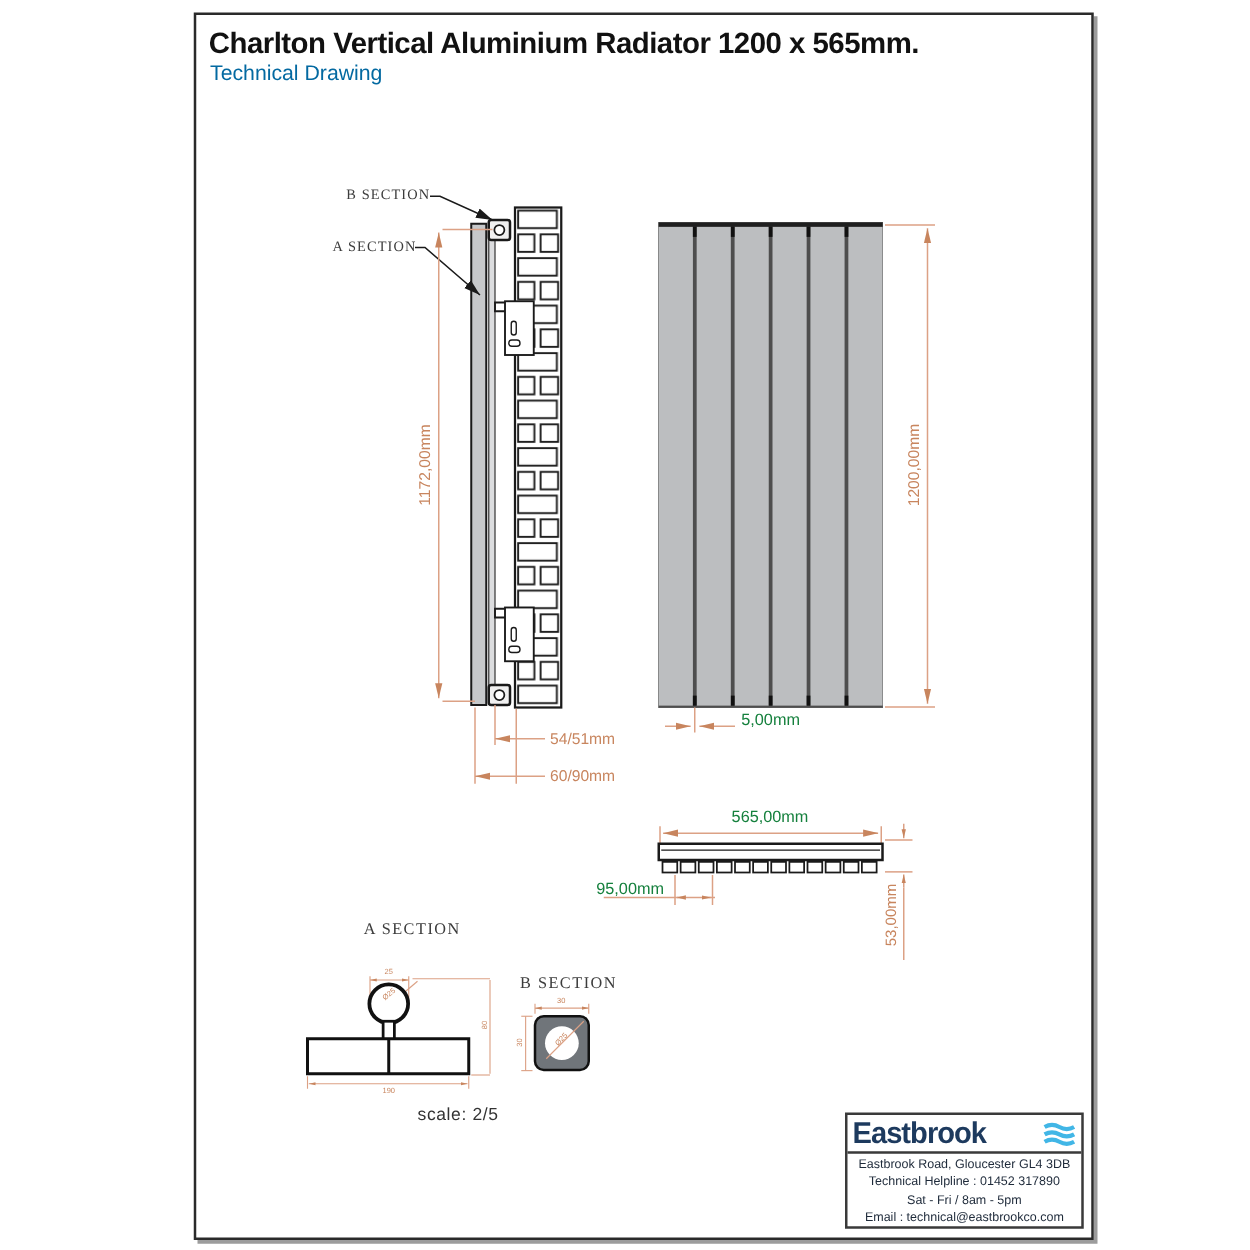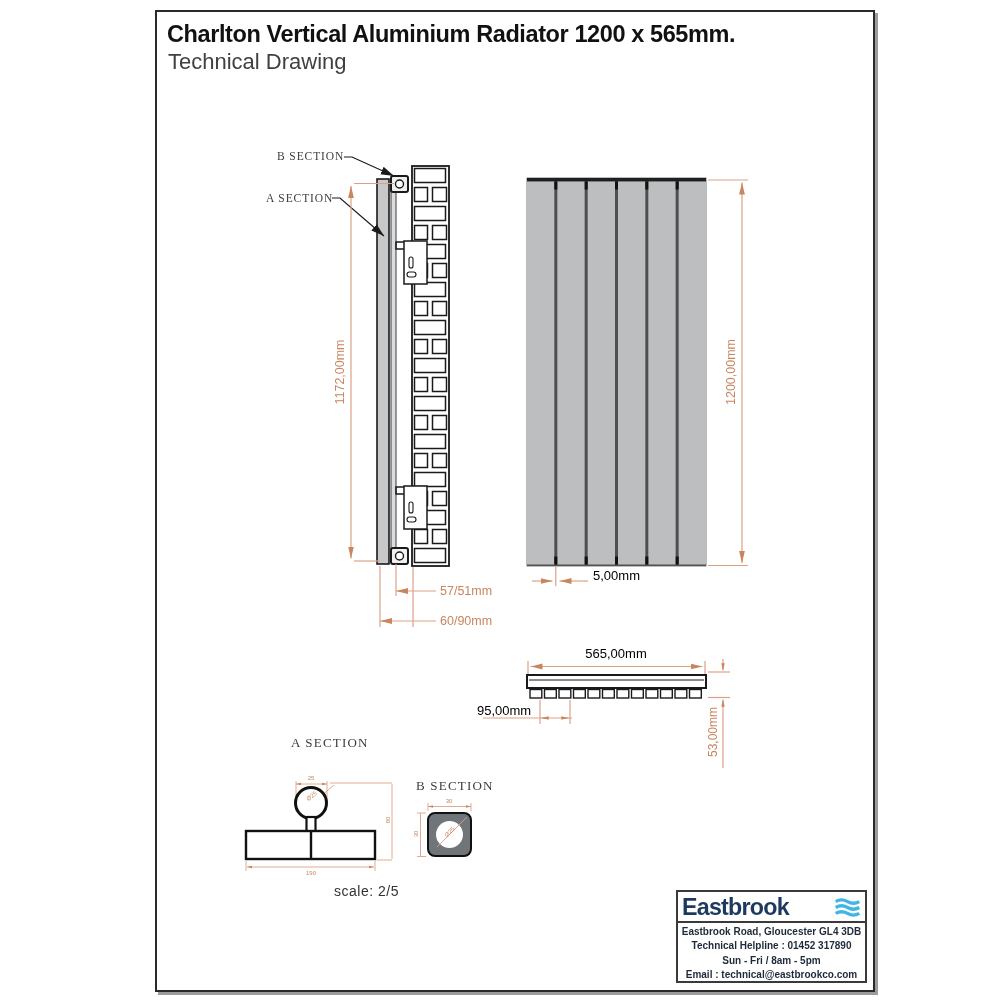--- a/index.html
+++ b/index.html
@@ -3,36 +3,36 @@
 <meta charset="utf-8">
 <style>
   html,body{margin:0;padding:0;background:#fff;}
   .stage{position:relative;width:1000px;height:1000px;background:#fff;overflow:hidden;
          font-family:"Liberation Sans",sans-serif;}
   .frame{position:absolute;left:155px;top:10px;width:716px;height:978px;
          border:2px solid #2a2a2a;box-shadow:3px 3px 0 #9c9c9c;background:#fff;}
   .art{position:absolute;left:0;top:0;width:1000px;height:1000px;}
   .t{position:absolute;white-space:nowrap;color:#1c1c1c;}
   .title{left:167px;top:21px;font-size:23.5px;font-weight:bold;letter-spacing:-0.4px;color:#111;}
-  .subtitle{left:168px;top:49px;font-size:22px;color:#404040;}
+  .subtitle{left:168px;top:49px;font-size:17px;color:#0369a1;}
   .seclab{font-size:11.5px;letter-spacing:0.9px;color:#3c3c3c;font-family:Liberation Serif, serif;}
   .dim{font-size:12.5px;color:#c8855e;}
-  .dim13{font-size:13px;color:#000000;}
+  .dim13{font-size:13px;color:#15803d;}
   .rot{transform:translate(-50%,-50%) rotate(-90deg);transform-origin:center;}
   .ctr{transform:translate(-50%,-50%);}
   .tdim{position:absolute;font-size:6px;color:#c8855e;white-space:nowrap;}
   .scale{font-size:14px;color:#333;letter-spacing:0.5px;}
   .footer{position:absolute;left:676px;top:890px;width:191px;height:93px;
           border:2px solid #3a3a3a;background:#fff;box-sizing:border-box;}
   .logo-row{display:flex;align-items:center;justify-content:space-between;
             height:28px;padding:1px 4px 0 4px;border-bottom:2px solid #3a3a3a;text-align:right;}
   .brand{font-size:24px;font-weight:bold;color:#1d3a5e;letter-spacing:-0.8px;
          transform:scaleX(0.97);transform-origin:left center;}
   .addr{padding-top:2px;}
-  .addr div{text-align:center;font-size:10px;font-weight:700;color:#1e2a3a;line-height:14.4px;}
+  .addr div{text-align:center;font-size:10px;font-weight:400;color:#1e2a3a;line-height:14.4px;}
 </style>
 </head>
 <body>
 
 <div class="stage">
 
   <div class="frame"></div>
 
   <svg class="art" viewBox="0 0 1000 1000" xmlns="http://www.w3.org/2000/svg">
     <defs>
@@ -204,21 +204,21 @@
     </g>
   </svg>
 
   <div class="t title">Charlton Vertical Aluminium Radiator 1200 x 565mm.</div>
   <div class="t subtitle">Technical Drawing</div>
 
   <div class="t seclab" style="left:277px;top:150px;">B SECTION</div>
   <div class="t seclab" style="left:266px;top:192px;">A SECTION</div>
 
   <div class="t dim rot" style="left:340px;top:372px;">1172,00mm</div>
-  <div class="t dim" style="left:440px;top:584px;">57/51mm</div>
+  <div class="t dim" style="left:440px;top:584px;">54/51mm</div>
   <div class="t dim" style="left:440px;top:614px;">60/90mm</div>
 
   <div class="t dim rot" style="left:731px;top:372px;">1200,00mm</div>
   <div class="t dim13" style="left:593px;top:568px;">5,00mm</div>
 
   <div class="t dim13 ctr" style="left:616px;top:653px;">565,00mm</div>
   <div class="t dim13" style="left:477px;top:703px;">95,00mm</div>
   <div class="t dim rot" style="left:713px;top:732px;font-size:12px;">53,00mm</div>
 
   <div class="t seclab" style="left:291px;top:735px;font-size:13px;letter-spacing:1.2px;">A SECTION</div>
@@ -240,18 +240,18 @@
       <span class="brand">Eastbrook</span>
       <svg width="27" height="21" viewBox="0 0 32 24" xmlns="http://www.w3.org/2000/svg">
         <path d="M2,5 Q9,1 16,5 T30,5" stroke="#41b6e6" stroke-width="4" fill="none"></path>
         <path d="M2,12 Q9,8 16,12 T30,12" stroke="#41b6e6" stroke-width="4" fill="none"></path>
         <path d="M2,19 Q9,15 16,19 T30,19" stroke="#41b6e6" stroke-width="4" fill="none"></path>
       </svg>
     </div>
     <div class="addr">
       <div>Eastbrook Road, Gloucester GL4 3DB</div>
       <div>Technical Helpline : 01452 317890</div>
-      <div>Sun - Fri / 8am - 5pm</div>
+      <div>Sat - Fri / 8am - 5pm</div>
       <div>Email : technical@eastbrookco.com</div>
     </div>
   </div>
 
 </div>
 
 </body></html>

